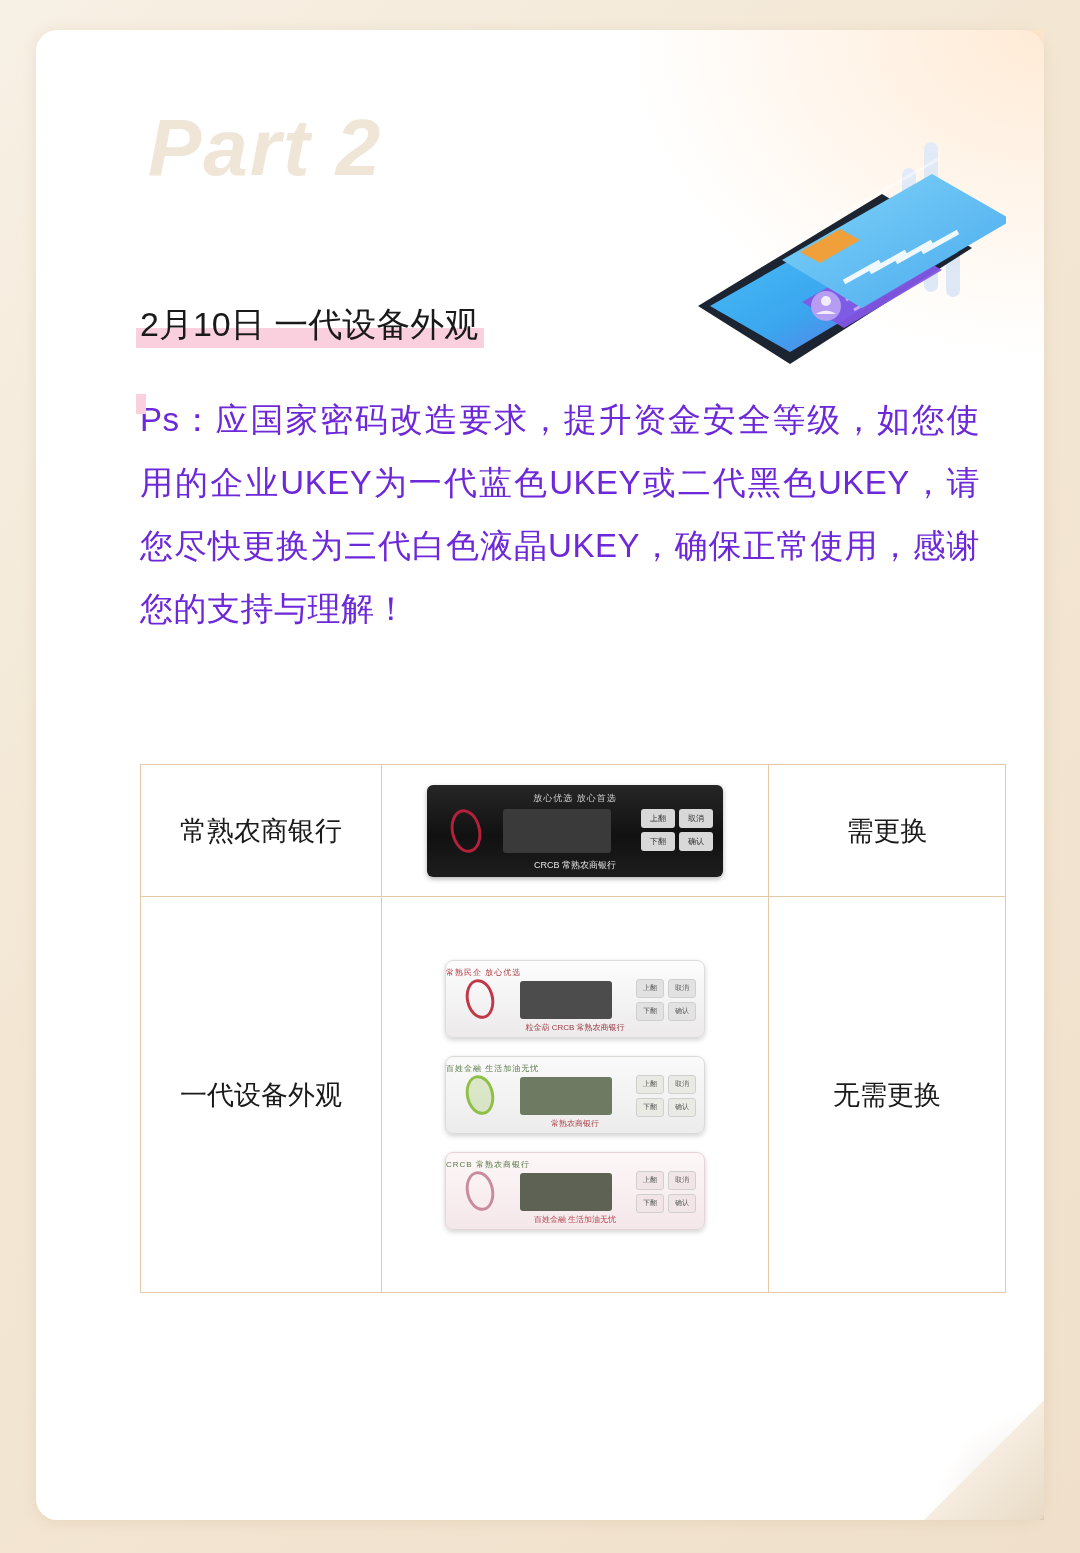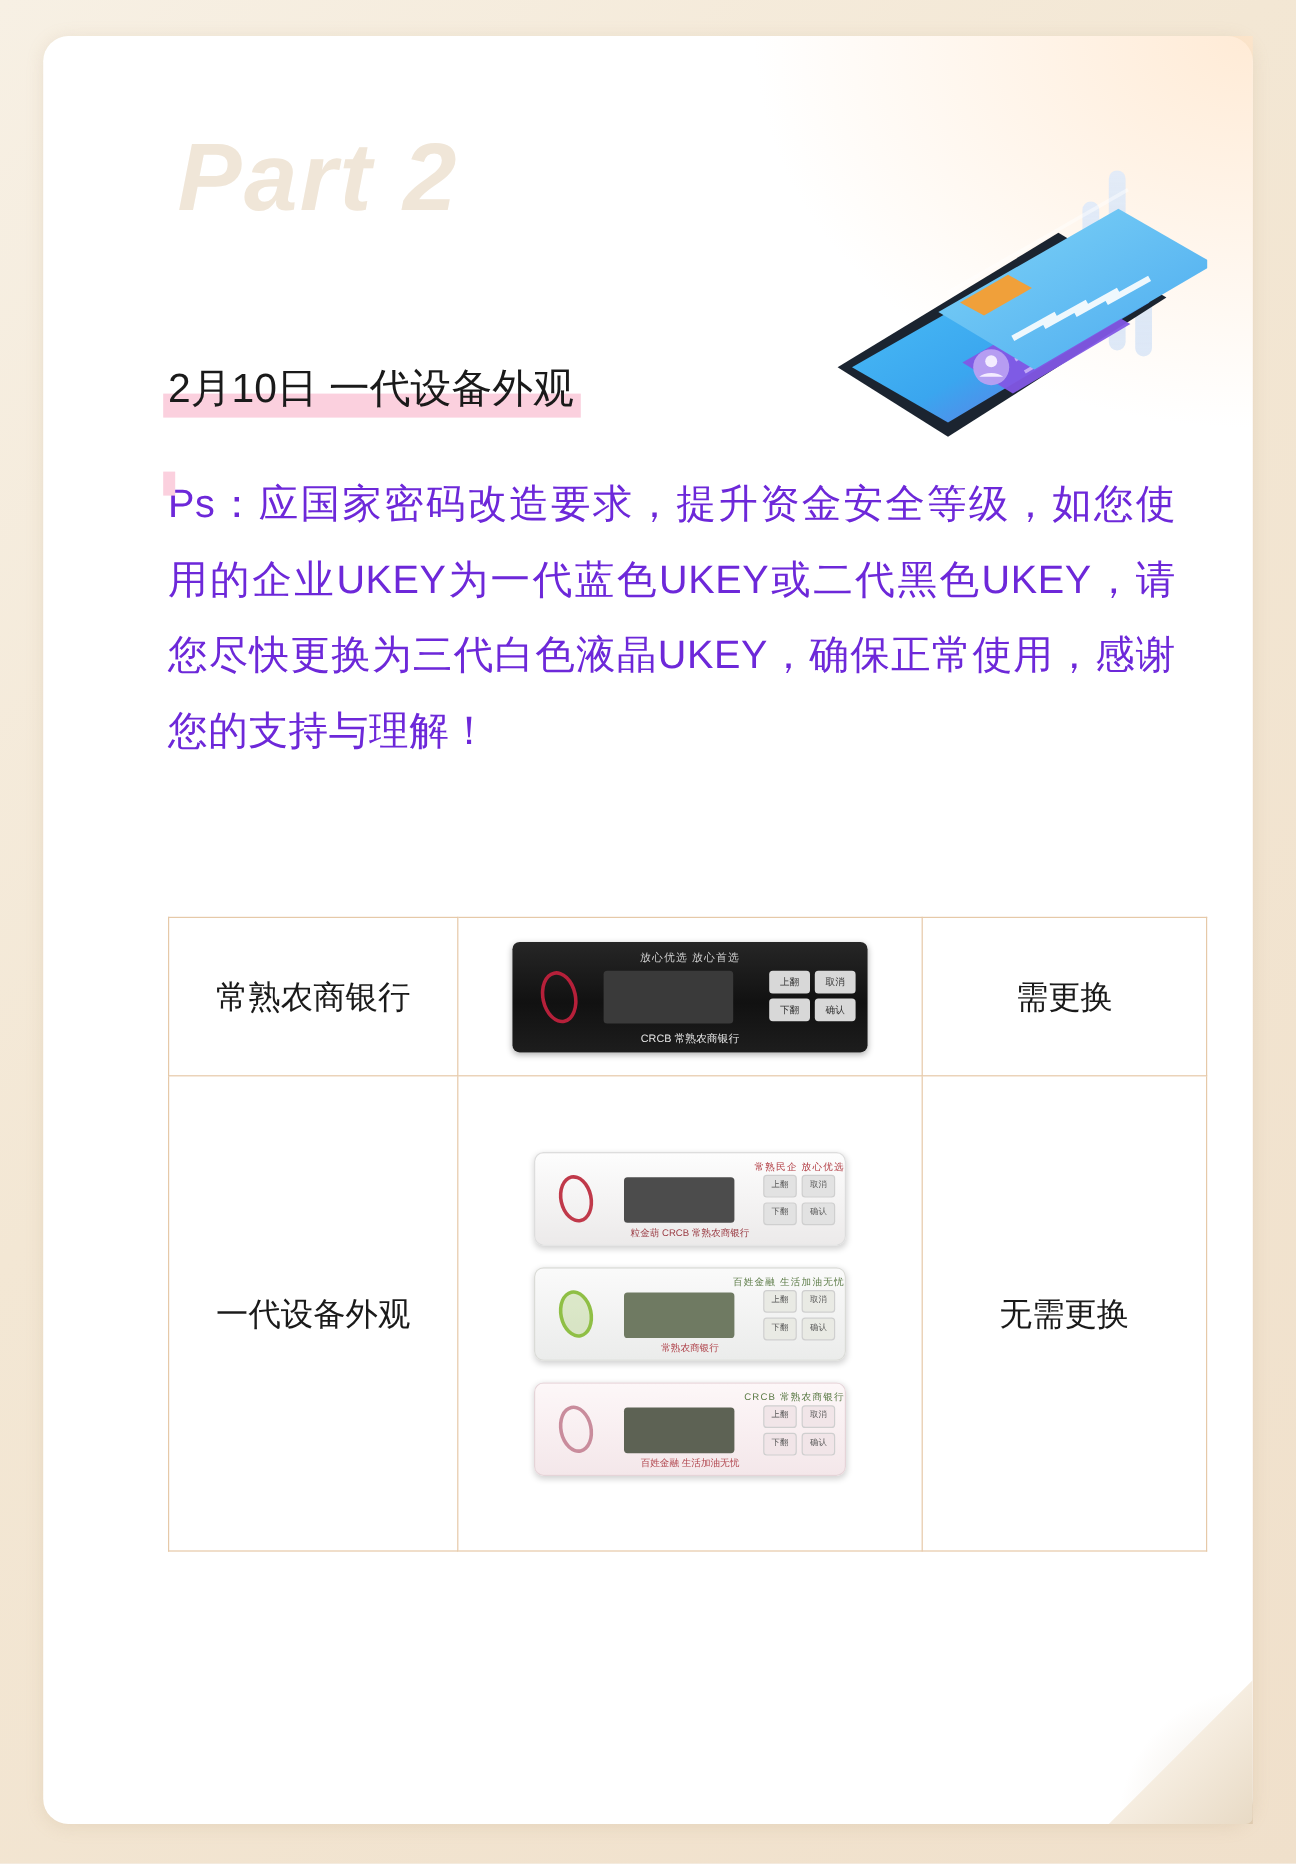--- a/index.html
+++ b/index.html
@@ -285,21 +285,21 @@
     overflow: hidden;
   }
   .tok3.white { background: linear-gradient(180deg, #fdfdfd 0%, #eceaea 100%); border: 1px solid #ddd; }
   .tok3.green { background: linear-gradient(180deg, #fafafa 0%, #ebeceb 100%); border: 1px solid #dadbd7; }
   .tok3.pink  { background: linear-gradient(180deg, #fdf7f8 0%, #f4e7ea 100%); border: 1px solid #e5d4d8; }
   .tok3 .t3top {
     position: absolute;
     top: 6px;
     left: 0;
     right: 0;
-    text-align: right;
+    text-align: left;
     font-size: 8px;
     color: #b0383f;
     letter-spacing: 1px;
   }
   .tok3.green .t3top, .tok3.pink .t3top { color: #5a7a45; }
   .tok3 .t3screen {
     position: absolute;
     left: 74px;
     top: 20px;
     width: 92px;

